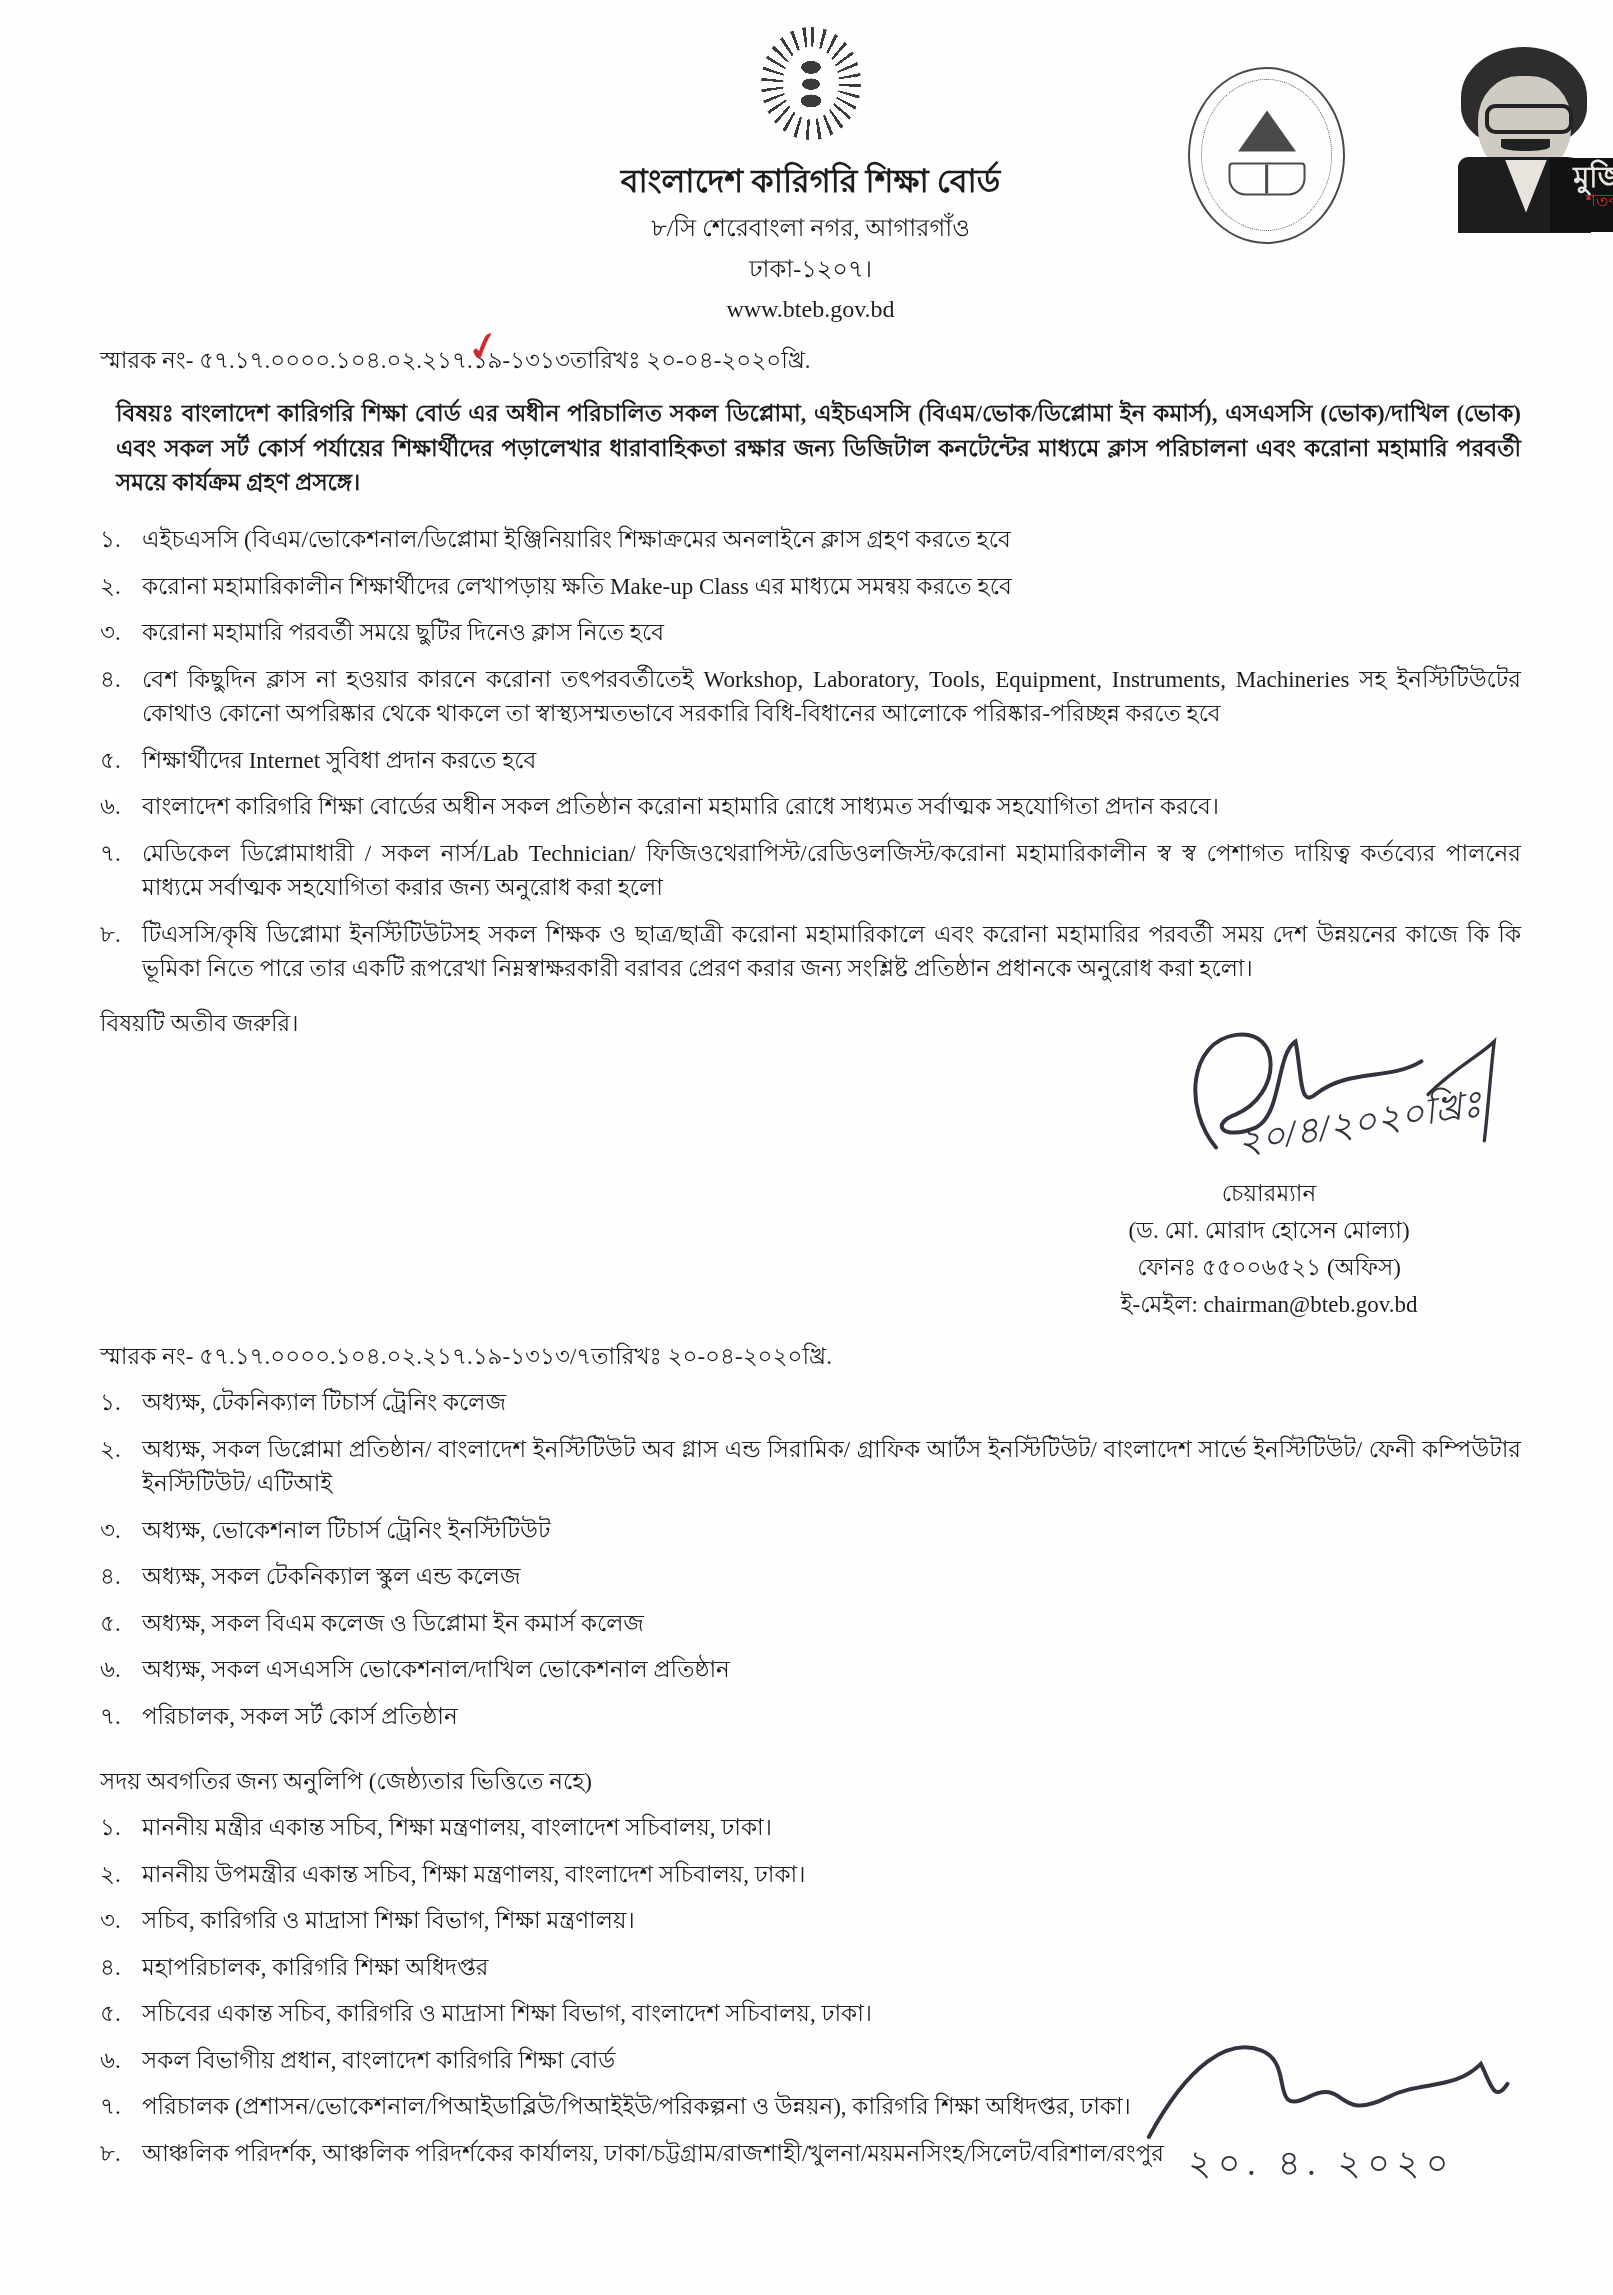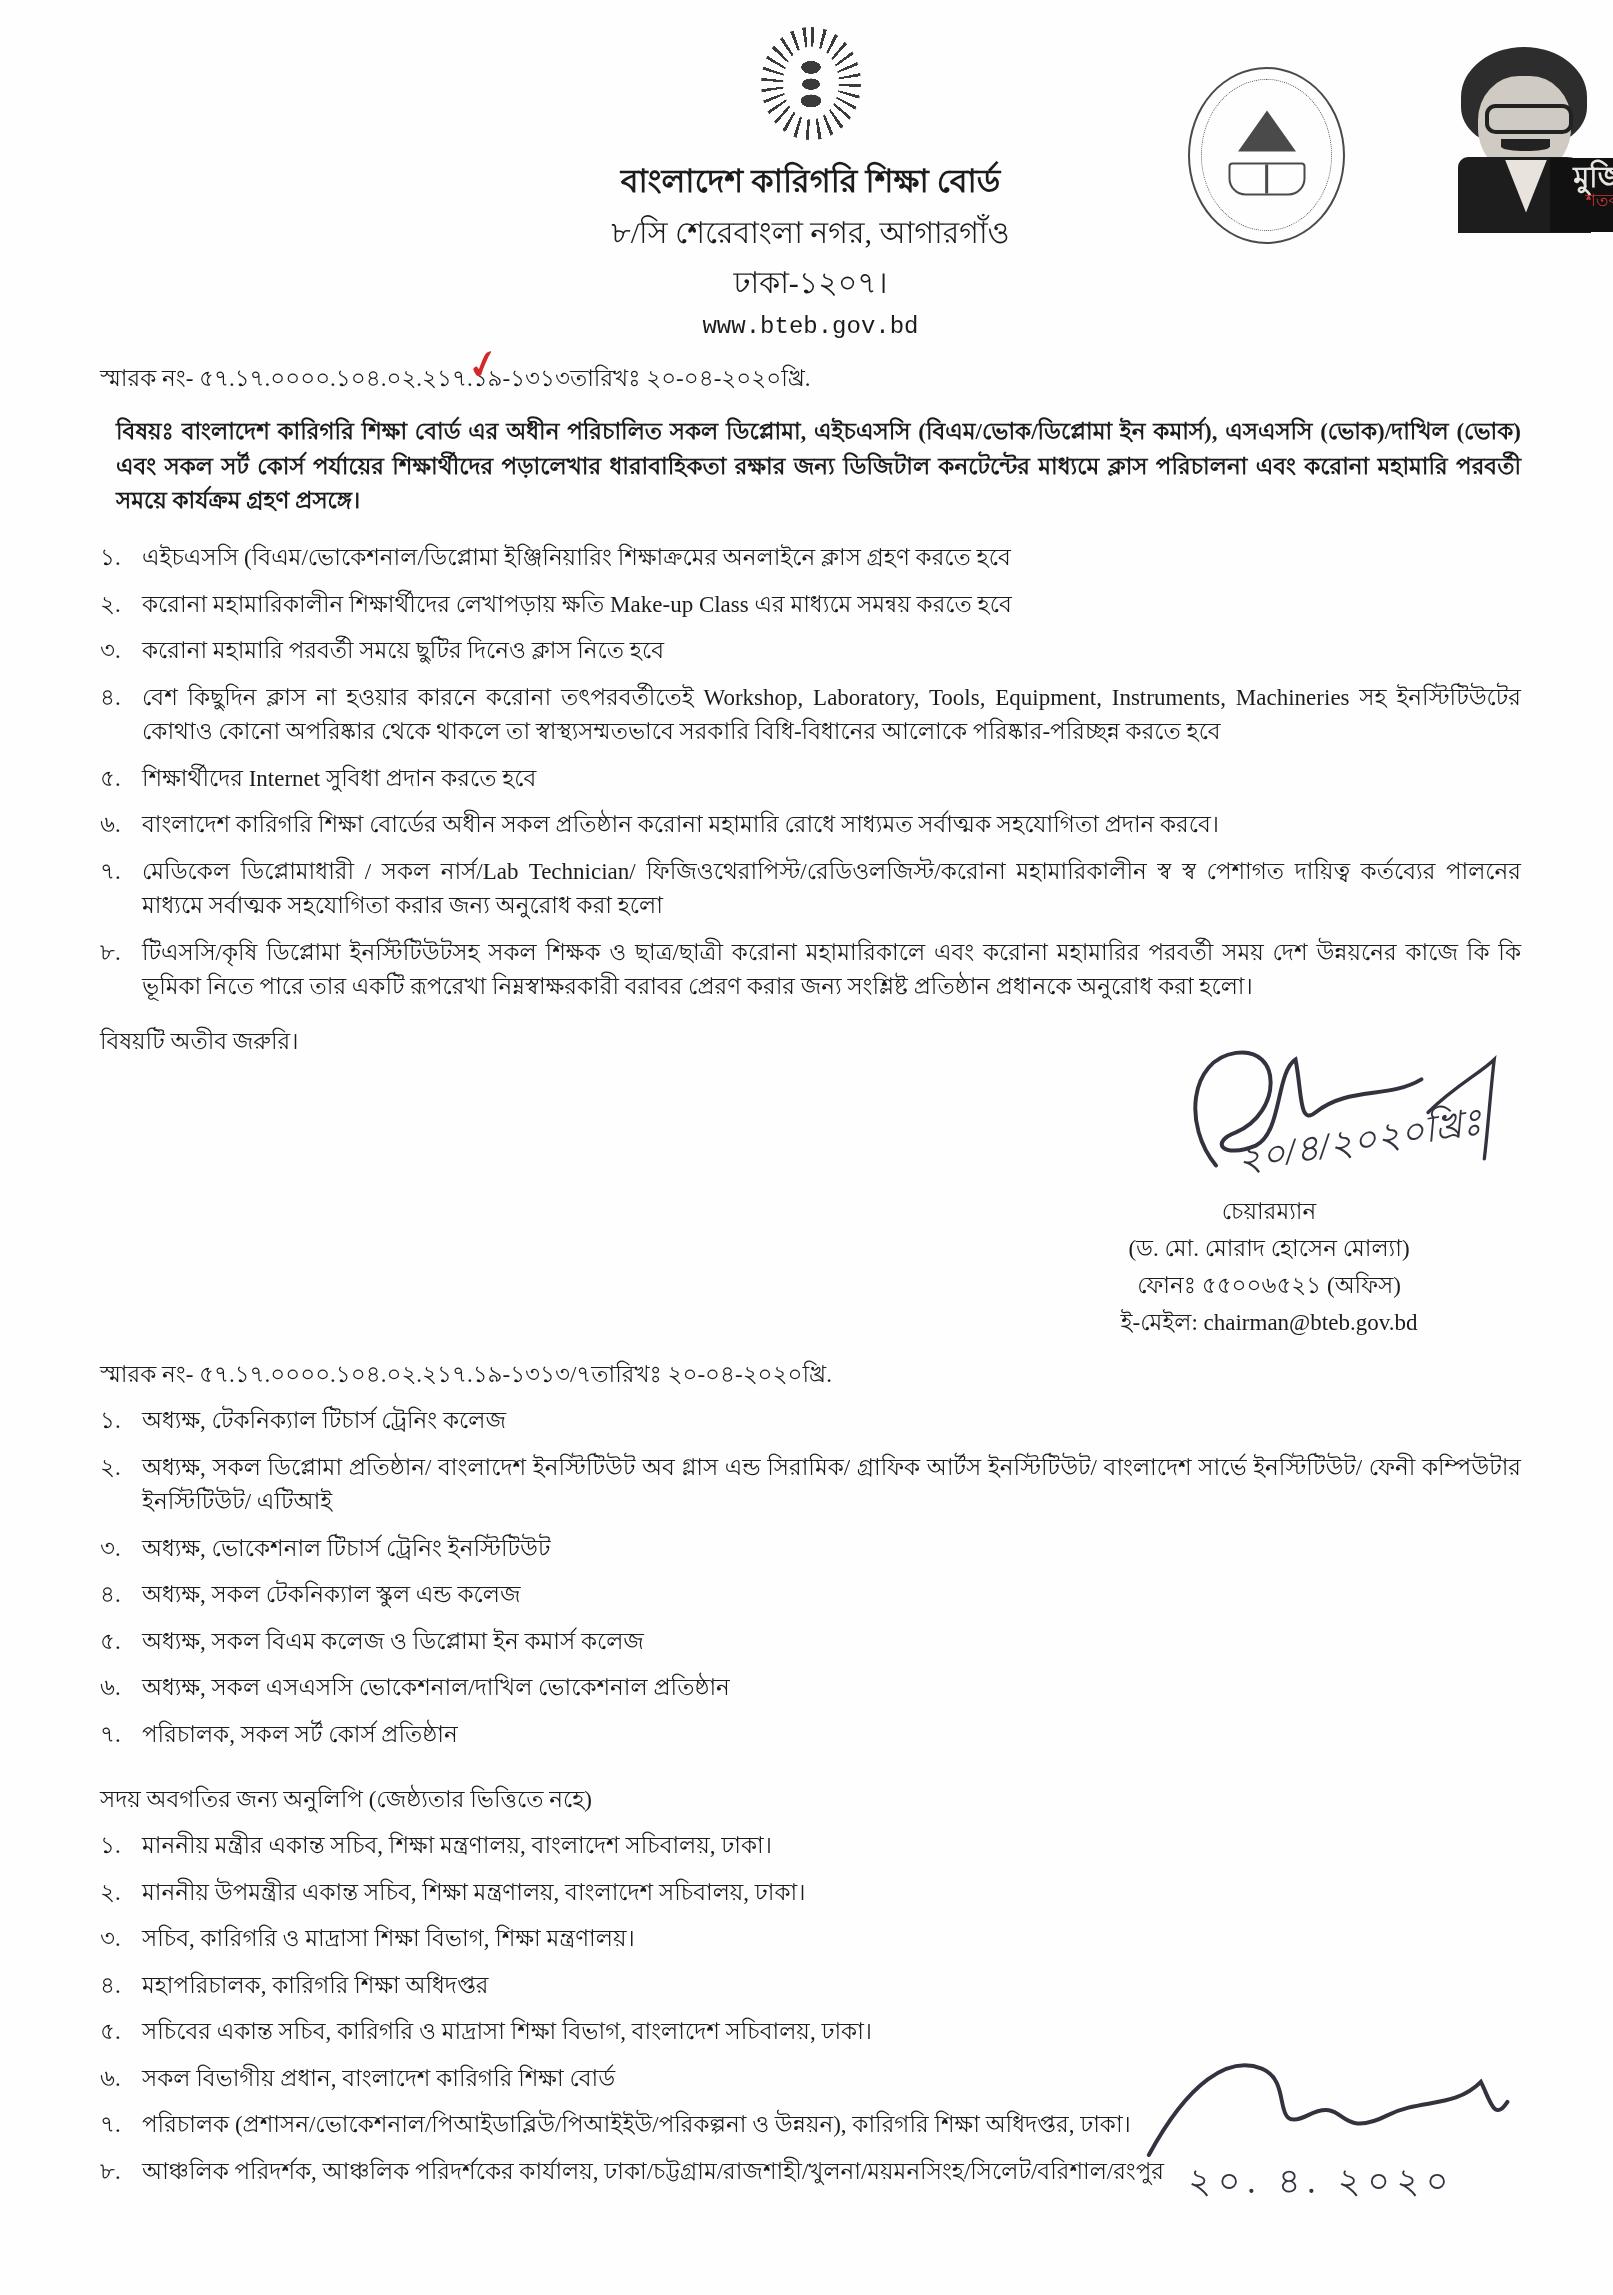--- a/index.html
+++ b/index.html
@@ -28,22 +28,22 @@
     background:#fefefe;border-radius:50%;
   }
   .starburst .glyph{
     position:absolute;left:50%;top:50%;width:35px;height:56px;transform:translate(-50%,-50%);
     background:
       radial-gradient(ellipse 16px 10.6px at 50% 22%, #3a3a3a 60%, transparent 61%),
       radial-gradient(ellipse 14.6px 9.3px at 50% 52%, #3a3a3a 60%, transparent 61%),
       radial-gradient(ellipse 17px 10.6px at 50% 82%, #3a3a3a 60%, transparent 61%);
   }
   .org-title{font-size:32px;font-weight:bold;margin-top:17px;}
-  .addr{font-size:30px;margin-top:5.3px;}
-  .site{font-size:24px;margin-top:4px;font-family:Liberation Mono, monospace;}
+  .addr{font-size:24px;margin-top:5.3px;}
+  .site{font-size:24px;margin-top:4px;font-family:Liberation Serif, serif;}
   .seal{
     position:absolute;left:1088px;top:40px;width:153px;height:173px;
     border:2.7px solid #4a4a4a;border-radius:50%;
   }
   .seal .inner{
     position:absolute;inset:10.6px;border:1.3px dotted #5a5a5a;border-radius:50%;
   }
   .seal .tree{
     position:absolute;left:50%;top:36%;width:0;height:0;transform:translate(-50%,-50%);
     border-left:29px solid transparent;border-right:29px solid transparent;border-bottom:41px solid #4a4a4a;

